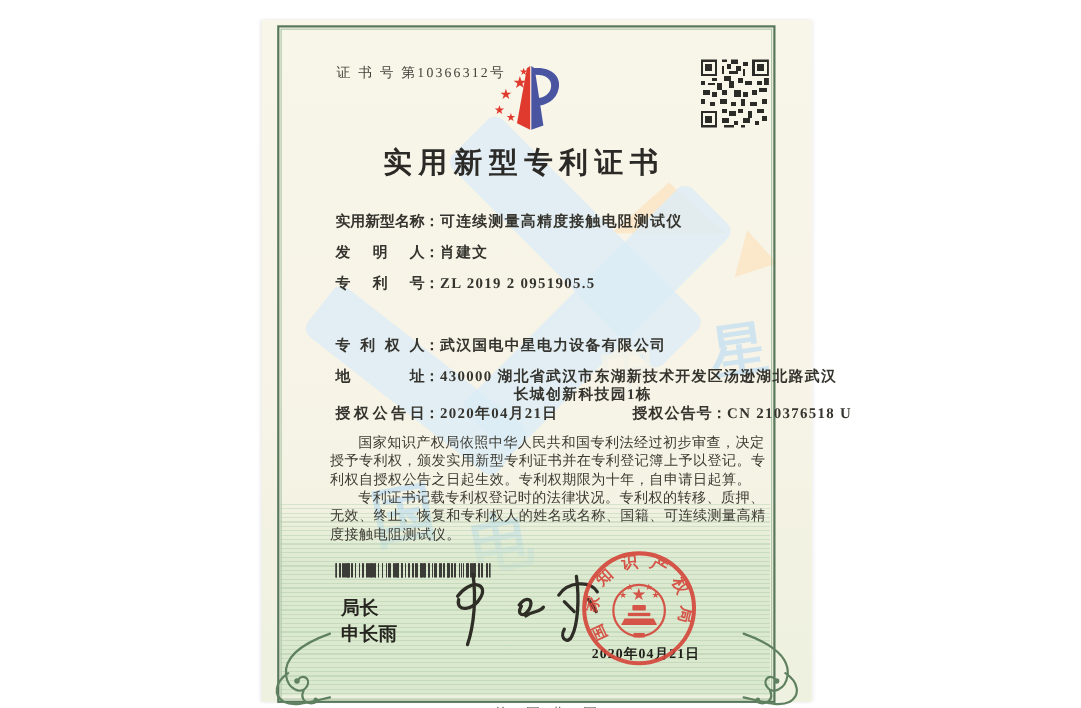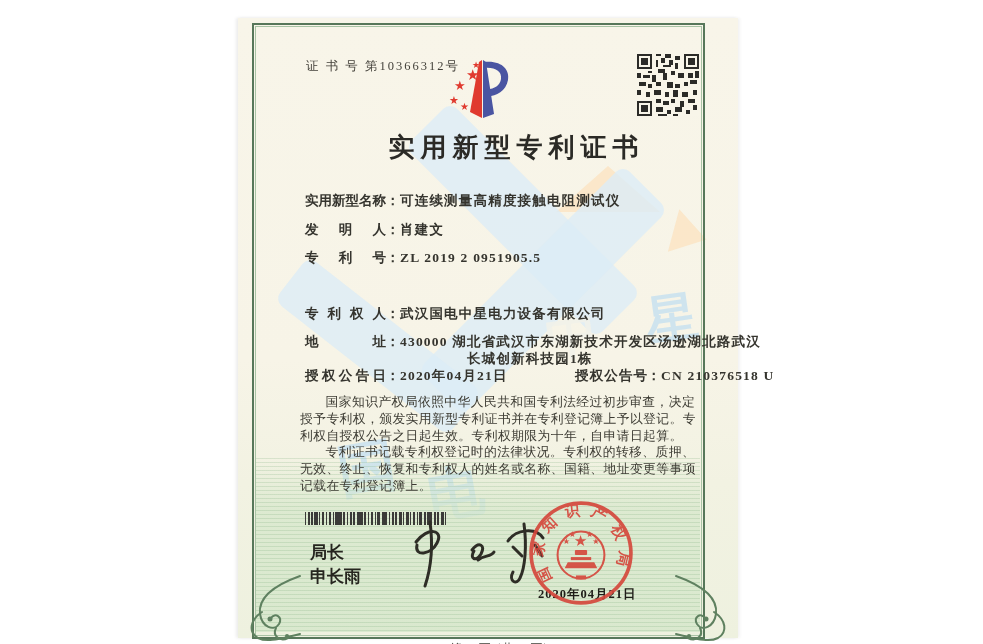--- a/index.html
+++ b/index.html
@@ -16,21 +16,21 @@
   
   .wm{position:absolute;pointer-events:none;}
   .wm-bar{background:#dcecf6;opacity:.8;border-radius:10px;}
   .wm-char{color:#c9e2f0;font-weight:bold;opacity:.85;font-family:"Liberation Sans",sans-serif;}
   .wm-tri{width:0;height:0;opacity:.8;}
   
   .cert-no{position:absolute;left:68px;top:40px;font-size:12.5px;letter-spacing:2px;color:#413f38;}
   .logo{position:absolute;left:210px;top:36px;}
   .qr{position:absolute;left:399px;top:36px;}
   .title{position:absolute;left:14px;top:112px;width:449px;text-align:center;
-         font-size:26px;font-weight:bold;letter-spacing:6px;color:#2b2a26;padding-left:40px;}
+         font-size:26px;font-weight:bold;letter-spacing:6px;color:#2b2a26;}
   
   .frow{position:absolute;left:67px;font-size:13.5px;font-weight:700;color:#35342e;white-space:nowrap;}
   .flabel{display:inline-block;width:81px;text-align:justify;text-align-last:justify;vertical-align:top;}
   .flabel.narrow{width:72px;margin-left:47px;}
   .fcolon{display:inline-block;width:14px;}
   .fvalue{letter-spacing:1.2px;}
   .fline2{position:absolute;left:162px;top:16.5px;letter-spacing:1.2px;}
   
   .paras{position:absolute;left:62px;top:376px;width:396px;font-size:12.8px;line-height:16.8px;
          color:#3c3b33;letter-spacing:.4px;}
@@ -181,21 +181,21 @@
   </div>
   <div class="frow" style="top:349px">
     <span class="flabel">授权公告日</span><span class="fcolon">：</span><span class="fvalue">2020年04月21日</span>
   </div>
   <div class="frow" style="top:349px;left:290px">
     <span class="flabel narrow">授权公告号</span><span class="fcolon">：</span><span class="fvalue">CN 210376518 U</span>
   </div>
 
   <div class="paras">
     <p>国家知识产权局依照中华人民共和国专利法经过初步审查，决定授予专利权，颁发实用新型专利证书并在专利登记簿上予以登记。专利权自授权公告之日起生效。专利权期限为十年，自申请日起算。</p>
-    <p>专利证书记载专利权登记时的法律状况。专利权的转移、质押、无效、终止、恢复和专利权人的姓名或名称、国籍、地址变更等事项记载在专利登记簿上。</p>
+    <p>专利证书记载专利权登记时的法律状况。专利权的转移、质押、无效、终止、恢复和专利权人的姓名或名称、国籍、可连续测量高精度接触电阻测试仪。</p>
   </div>
 
   <div class="barcode"></div>
 
   <div class="signer">
     <div>局长</div>
     <div>申长雨</div>
   </div>
 
   <svg class="signature" width="180" height="80" viewBox="0 0 180 80">

